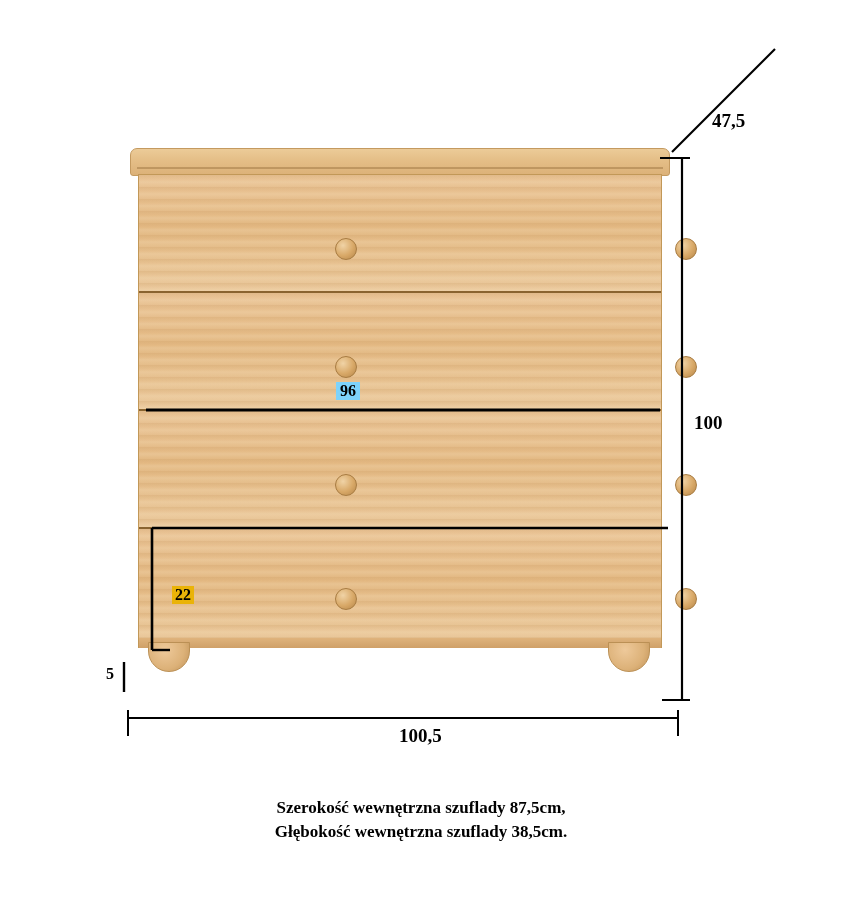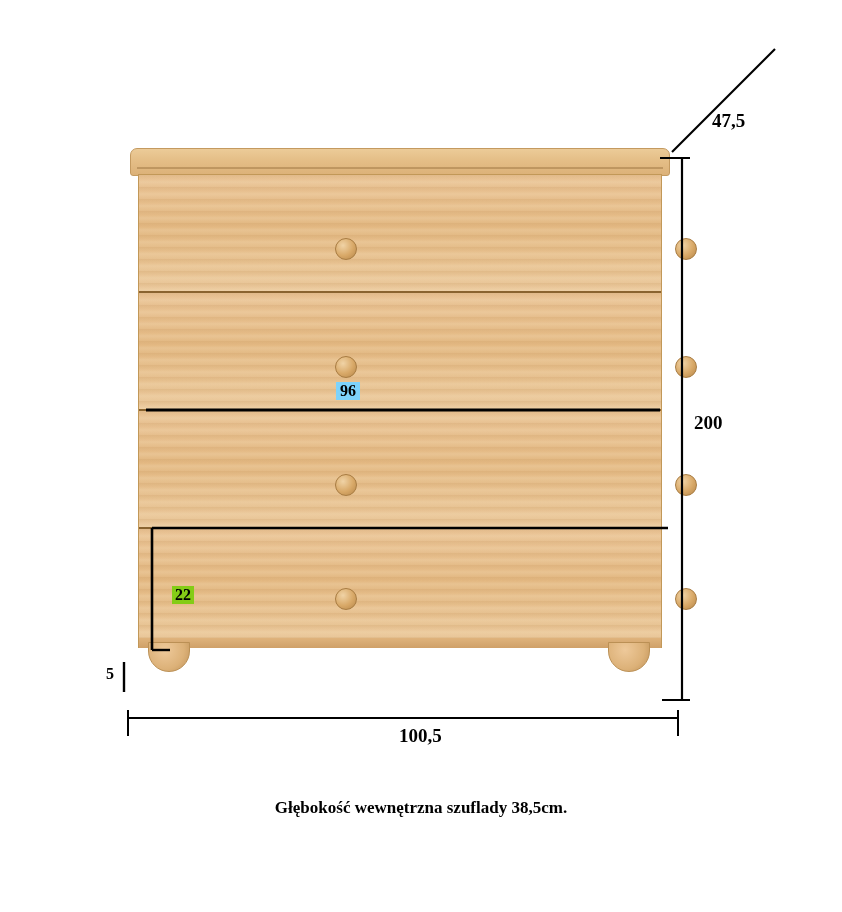--- a/index.html
+++ b/index.html
@@ -202,27 +202,28 @@
 
     <line x1="152" y1="528" x2="152" y2="650" stroke="#000" stroke-width="2.6"></line>
     <line x1="152" y1="528" x2="668" y2="528" stroke="#000" stroke-width="2.4"></line>
     <line x1="152" y1="650" x2="170" y2="650" stroke="#000" stroke-width="2.4"></line>
 
     <line x1="124" y1="662" x2="124" y2="692" stroke="#000" stroke-width="2.4"></line>
   </svg>
 
   <div class="dim-label s17" style="left:712px; top:110px;">47,5</div>
 
-  <div class="dim-label s17" style="left:694px; top:412px;">200</div>
+  <div class="dim-label s17" style="left:694px; top:412px;">100</div>
 
   <div class="dim-label s17" style="left:355px; top:725px;margin-left:44px;">100,5</div>
 
   <div class="dim-label s16" style="left:336px; top:382px; background:#7dd3fc; padding:0 4px;">96</div>
 
-  <div class="dim-label s16" style="left:172px; top:586px; background:#84cc16; padding:0 3px;">22</div>
+  <div class="dim-label s16" style="left:172px; top:586px; background:#eab308; padding:0 3px;">22</div>
 
   <div class="dim-label s16" style="left:106px; top:665px;">5</div>
 
   <div class="caption">
+    <div>Szerokość wewnętrzna szuflady 87,5cm,</div>
     <div>Głębokość wewnętrzna szuflady 38,5cm.</div>
   </div>
 
 </div>
 
 </body></html>

